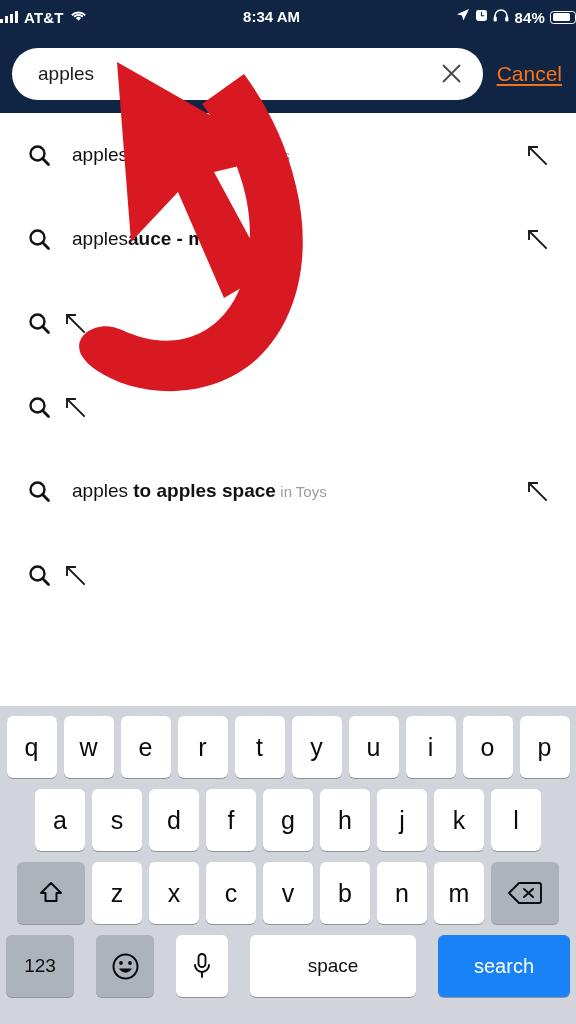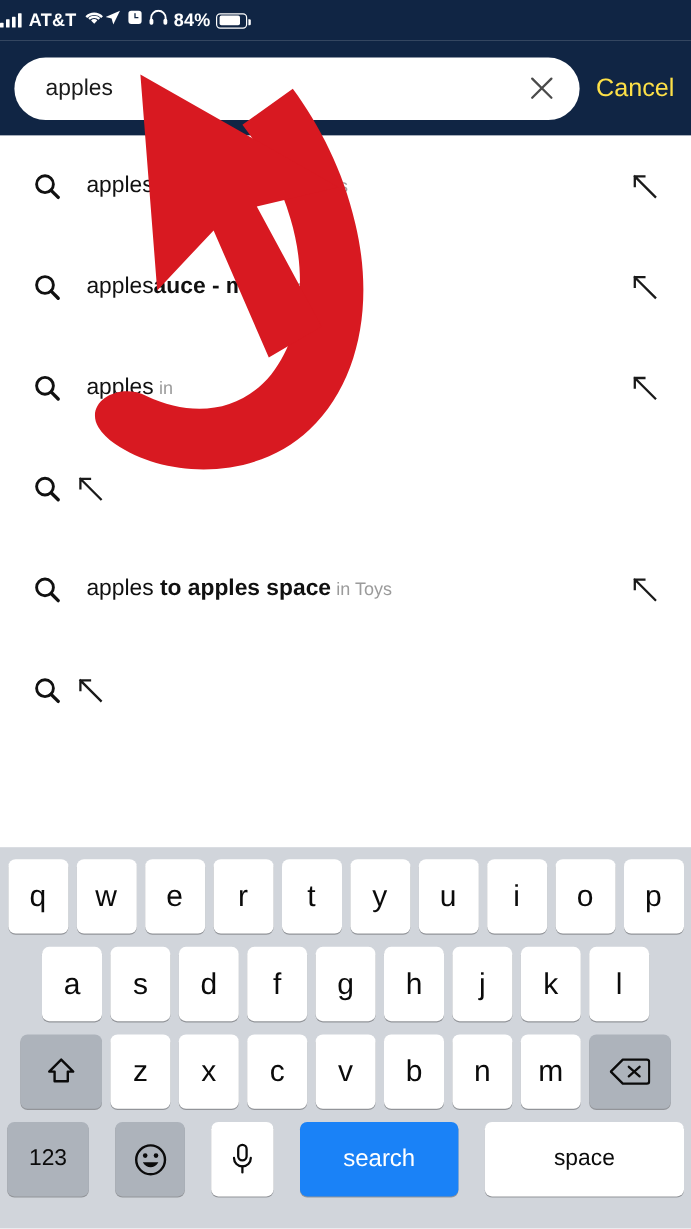--- a/index.html
+++ b/index.html
@@ -64,22 +64,22 @@
   .searchfield .value {
     flex: 1 1 auto; font-size: 19px; color: #1a1a1a;
   }
   .clear-btn {
     flex: 0 0 auto; width: 30px; height: 30px;
     display: flex; align-items: center; justify-content: center;
     cursor: pointer;
   }
   .cancel-link {
     flex: 0 0 auto; margin-left: 14px; margin-right: 2px;
-    color: #fde047; font-size: 21px;
-    text-underline-offset: 3px;
+    color: #f97316; font-size: 21px;
+    text-decoration: underline; text-underline-offset: 3px;
     cursor: pointer;
   }
 
   
   .suggestions {
     position: absolute; left: 0; top: 113px;
     width: 576px; height: 593px;
     background: #ffffff;
     overflow: hidden;
   }
@@ -158,20 +158,23 @@
         </span>
       <span class="sb-text">AT&amp;T</span>
       <span>
         <svg width="17" height="13" viewBox="0 0 17 13" aria-hidden="true">
           <path d="M8.5 11.8 5.9 9.0a3.7 3.7 0 0 1 5.2 0z" fill="#fff"></path>
           <path d="M8.5 4.6a8.4 8.4 0 0 0-5.9 2.4L1.2 5.5A10.4 10.4 0 0 1 8.5 2.5a10.4 10.4 0 0 1 7.3 3l-1.4 1.5a8.4 8.4 0 0 0-5.9-2.4z" fill="#fff"></path>
           <path d="M8.5 7.0a5.6 5.6 0 0 0-3.7 1.4L3.5 7.0A7.6 7.6 0 0 1 8.5 5.1a7.6 7.6 0 0 1 5 1.9L12.2 8.4A5.6 5.6 0 0 0 8.5 7.0z" fill="#fff"></path>
         </svg>
       </span>
     </div>
+    <div class="sb-center">
+      <span class="sb-time">8:34 AM</span>
+    </div>
     <div class="sb-right">
       <span>
         <svg width="14" height="14" viewBox="0 0 14 14" aria-hidden="true">
           <path d="M13 1 1 6.2l5 1.2 1.4 5z" fill="#fff"></path>
         </svg>
       </span>
       <span>
         <svg width="13" height="13" viewBox="0 0 13 13" aria-hidden="true">
           <rect x="1" y="1" width="11" height="11" rx="2.4" fill="#fff"></rect>
           <path d="M6.5 3.4v3.3h2.4" stroke="#102544" stroke-width="1.1" fill="none" stroke-linecap="round"></path>
@@ -240,24 +243,20 @@
         </svg>
       </span>
     </div>
 
     <div class="row">
       <span class="mag">
         <svg width="25" height="25" viewBox="0 0 25 25" aria-hidden="true">
           <circle cx="10.5" cy="10.5" r="7" stroke="#111" stroke-width="2.4" fill="none"></circle>
           <path d="M15.6 15.6 21.5 21.5" stroke="#111" stroke-width="2.8" stroke-linecap="round"></path>
         </svg>
-      </span>
-      <span class="txt">
-        <span class="title"><span class="pre">apples</span><span class="bold"></span><span class="pre"></span></span>
-        <span class="sub">in</span>
       </span>
       <span class="fill">
         <svg width="23" height="23" viewBox="0 0 23 23" aria-hidden="true">
           <path d="M3 3h8M3 3v8M3 3l17 17" stroke="#1a1a1a" stroke-width="1.9" fill="none" stroke-linecap="square"></path>
         </svg>
       </span>
     </div>
 
     <div class="row">
       <span class="mag">
@@ -389,19 +388,19 @@
           <path d="M8 16.5 C11 22, 18 22, 21 16.5 Z" fill="#0b0b0b"></path>
         </svg>
       </span>
       <span class="key mic">
         <svg width="22" height="28" viewBox="0 0 22 28" aria-hidden="true">
           <rect x="7.5" y="2" width="7" height="13" rx="3.5" fill="none" stroke="#0b0b0b" stroke-width="1.9"></rect>
           <path d="M4 13 A7 7 0 0 0 18 13" fill="none" stroke="#0b0b0b" stroke-width="1.9" stroke-linecap="round"></path>
           <path d="M11 20 V25" stroke="#0b0b0b" stroke-width="1.9" stroke-linecap="round"></path>
         </svg>
       </span>
+      <span class="key space">space</span>
       <span class="key search">search</span>
-      <span class="key space">space</span>
     </div>
 
   </div>
 
 </div>
 
 </body></html>

